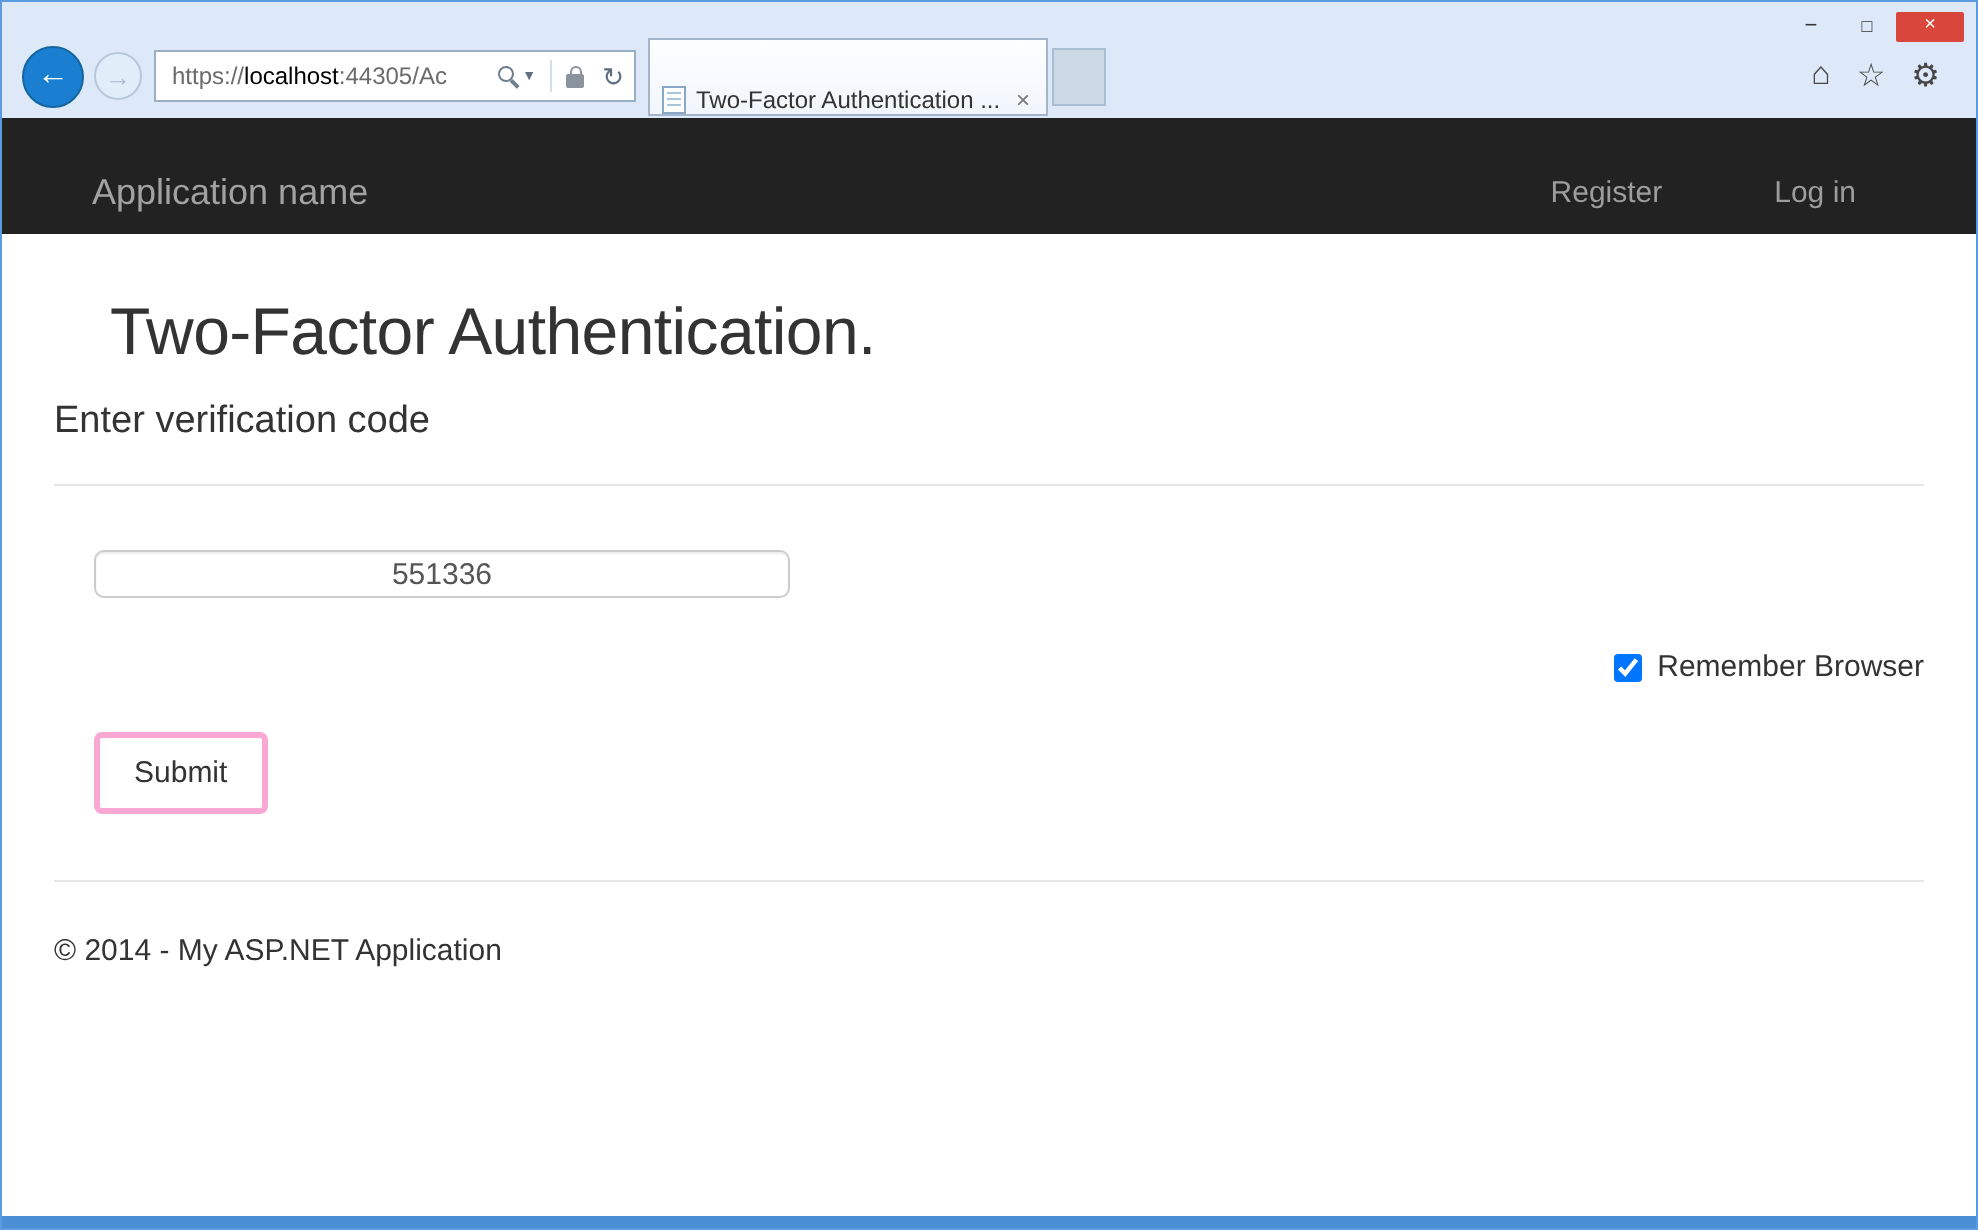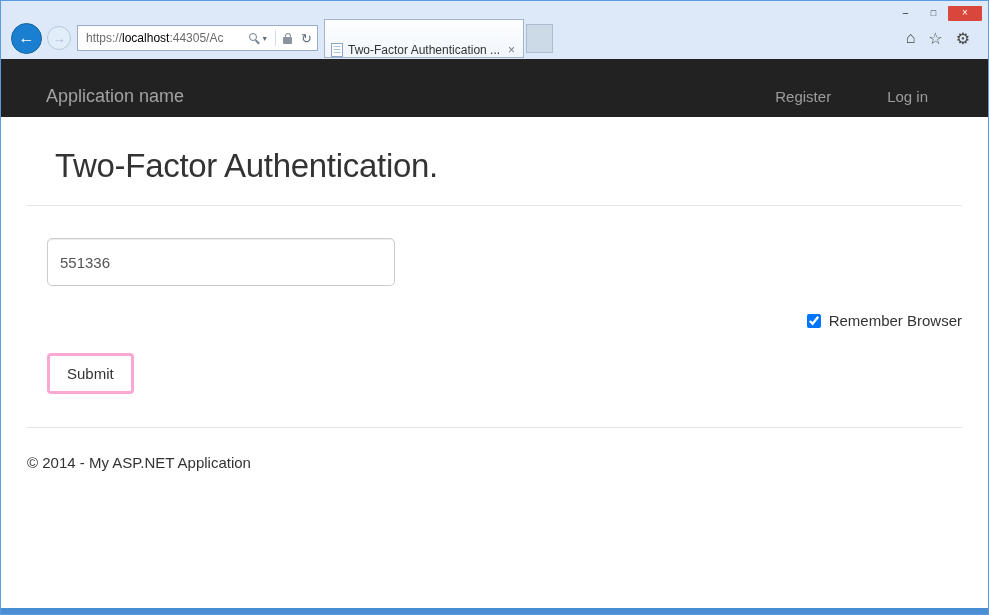--- a/index.html
+++ b/index.html
@@ -85,25 +85,26 @@
   
   .page { background:#fff; flex:1; padding:18px 26px 0 26px; color:#333; overflow:hidden; }
   .page-title { font-size:33px; font-weight:400; margin-top:12px; letter-spacing:-0.3px;margin-left:28px; }
   .subtitle { font-size:19px; margin-top:15px; }
   .rule { border:none; border-top:1px solid #e6e6e6; margin-top:20px; }
   .rule2 { border:none; border-top:1px solid #e6e6e6; margin-top:33px; }
 
   .form-area { margin:32px 0 0 20px; }
   .code-label { font-weight:bold; font-size:15px; display:block; }
   .code-input {
-    margin-top:10px; width:348px; height:48px;
+    margin-top:10px; width:348px; height:24px;
     border:1px solid #ccc; border-radius:5px;
     padding:0 12px; font-size:15px; color:#555;
     font-family:inherit; box-shadow:inset 0 1px 1px rgba(0,0,0,.075);
     display:block;
+    text-align:center;
   }
   .remember { margin-top:26px; display:flex; align-items:center; gap:8px; font-size:15px;justify-content:flex-end; }
   .remember input { width:14px; height:14px; }
   .submit-btn {
     margin-top:24px; background:#fff; border:3px solid #f9a8d4; border-radius:4px;
     padding:9px 17px; font-size:15px; color:#333; font-family:inherit; cursor:pointer;
   }
   .footer-text { font-size:15px; margin-top:26px; }
 
   .bottom-strip { height:6px; background:#4a8fd4; flex-shrink:0; }
@@ -162,20 +163,21 @@
   <nav class="app-navbar">
     <span class="brand">Application name</span>
     <div class="nav-right">
       <span class="nav-link">Register</span>
       <span class="nav-link">Log in</span>
     </div>
   </nav>
 
   <div class="page">
     <h2 class="page-title">Two-Factor Authentication.</h2>
+    <div class="subtitle">Enter verification code</div>
     <hr class="rule">
 
     <div class="form-area">
       <input class="code-input" type="text" value="551336" style="">
       <div class="remember">
         <input type="checkbox" checked="checked" style="">
         <span>Remember Browser</span>
       </div>
       <button class="submit-btn">Submit</button>
     </div>

